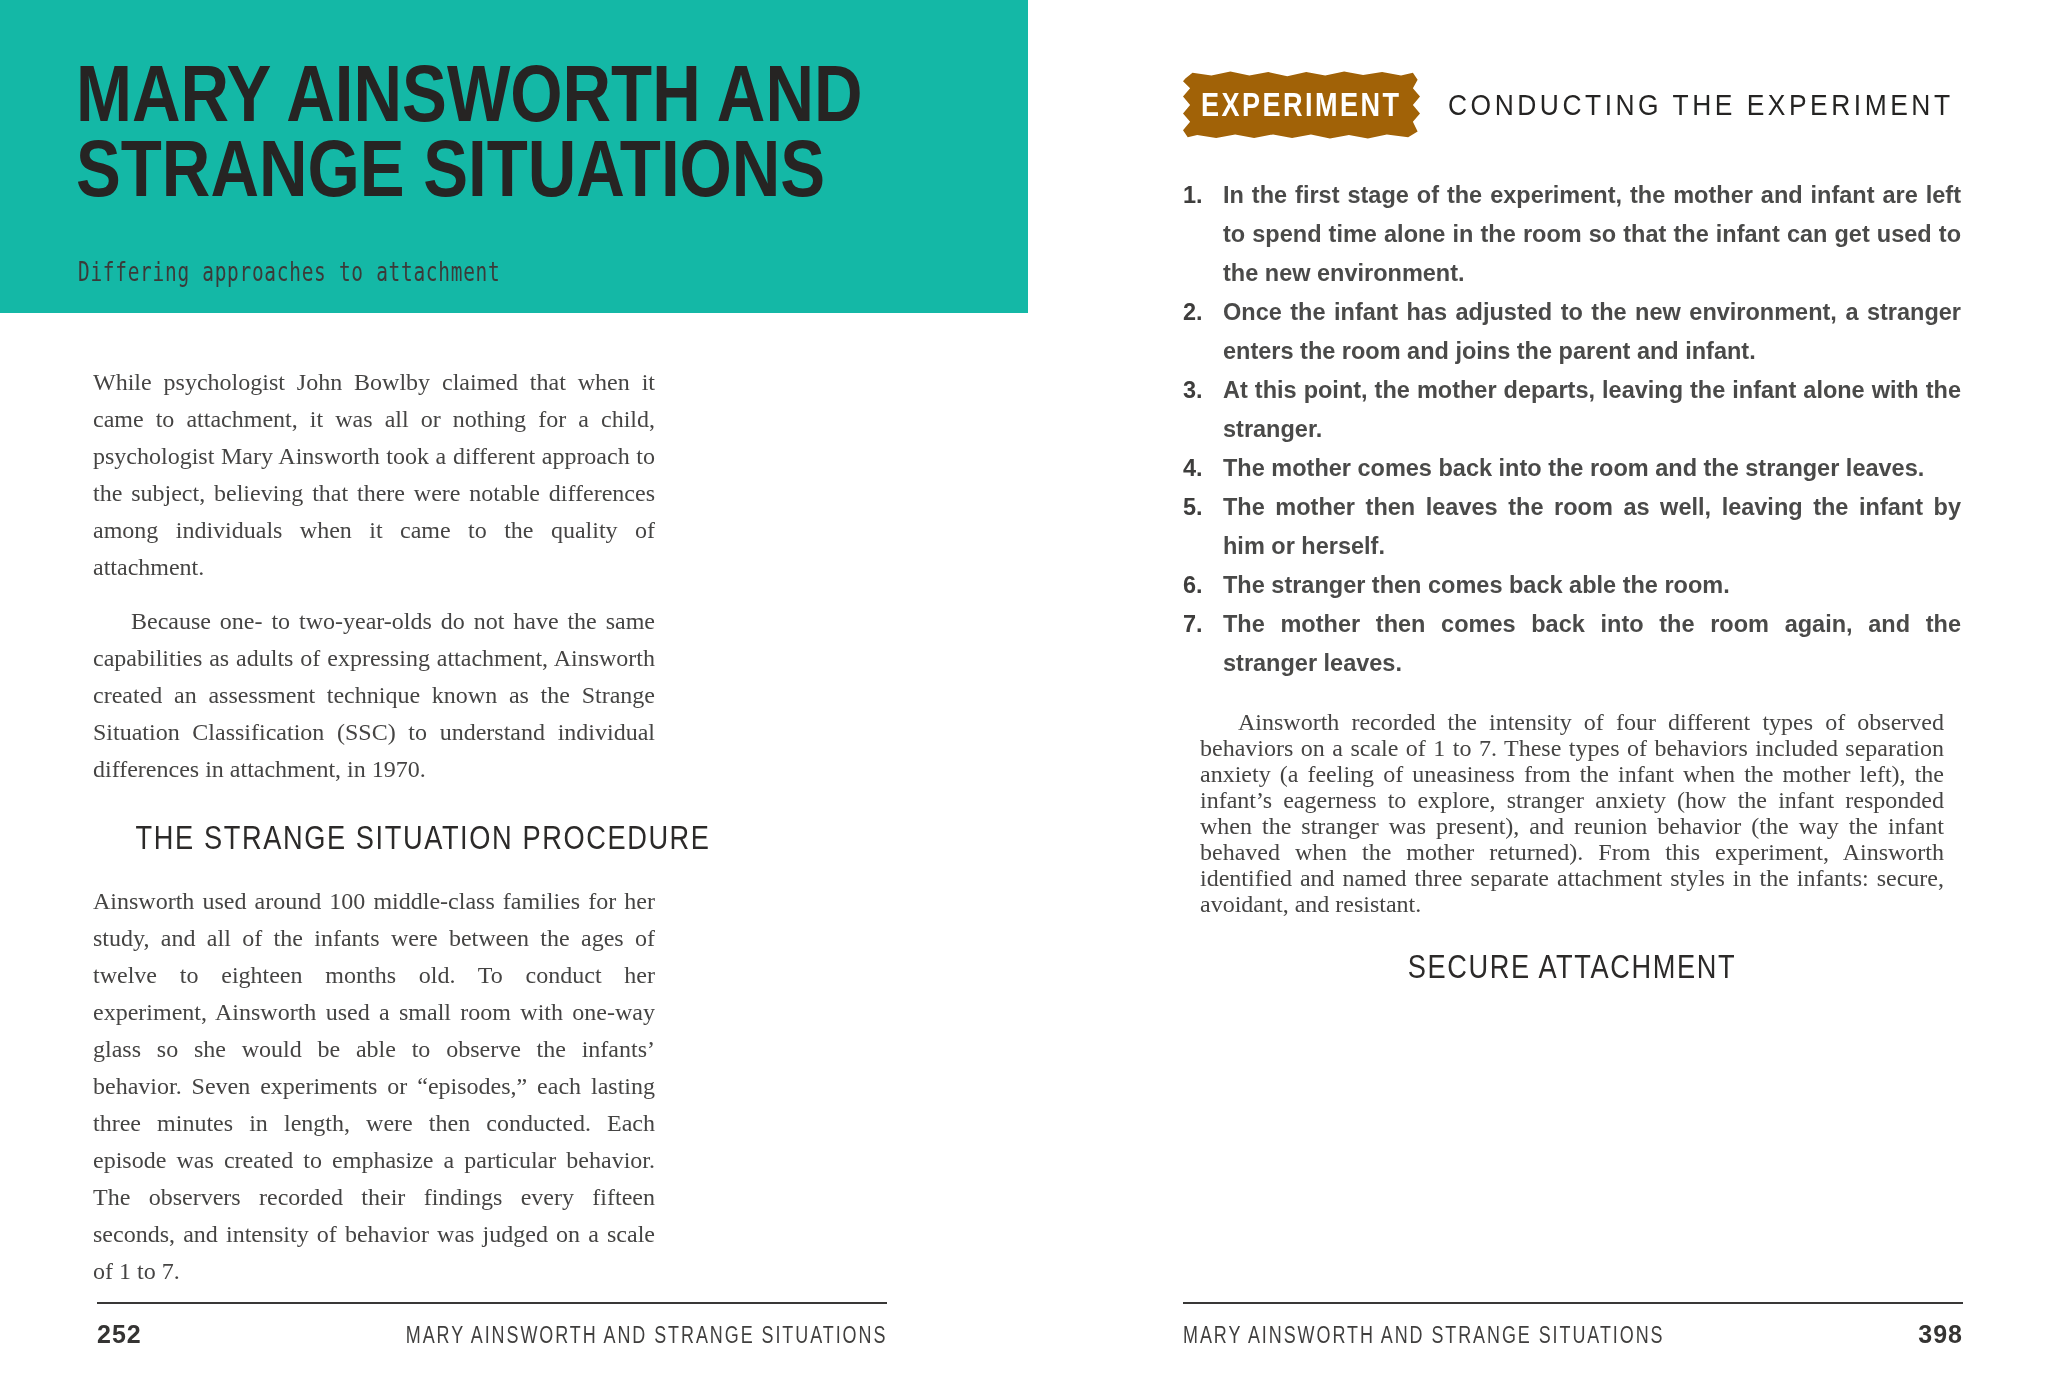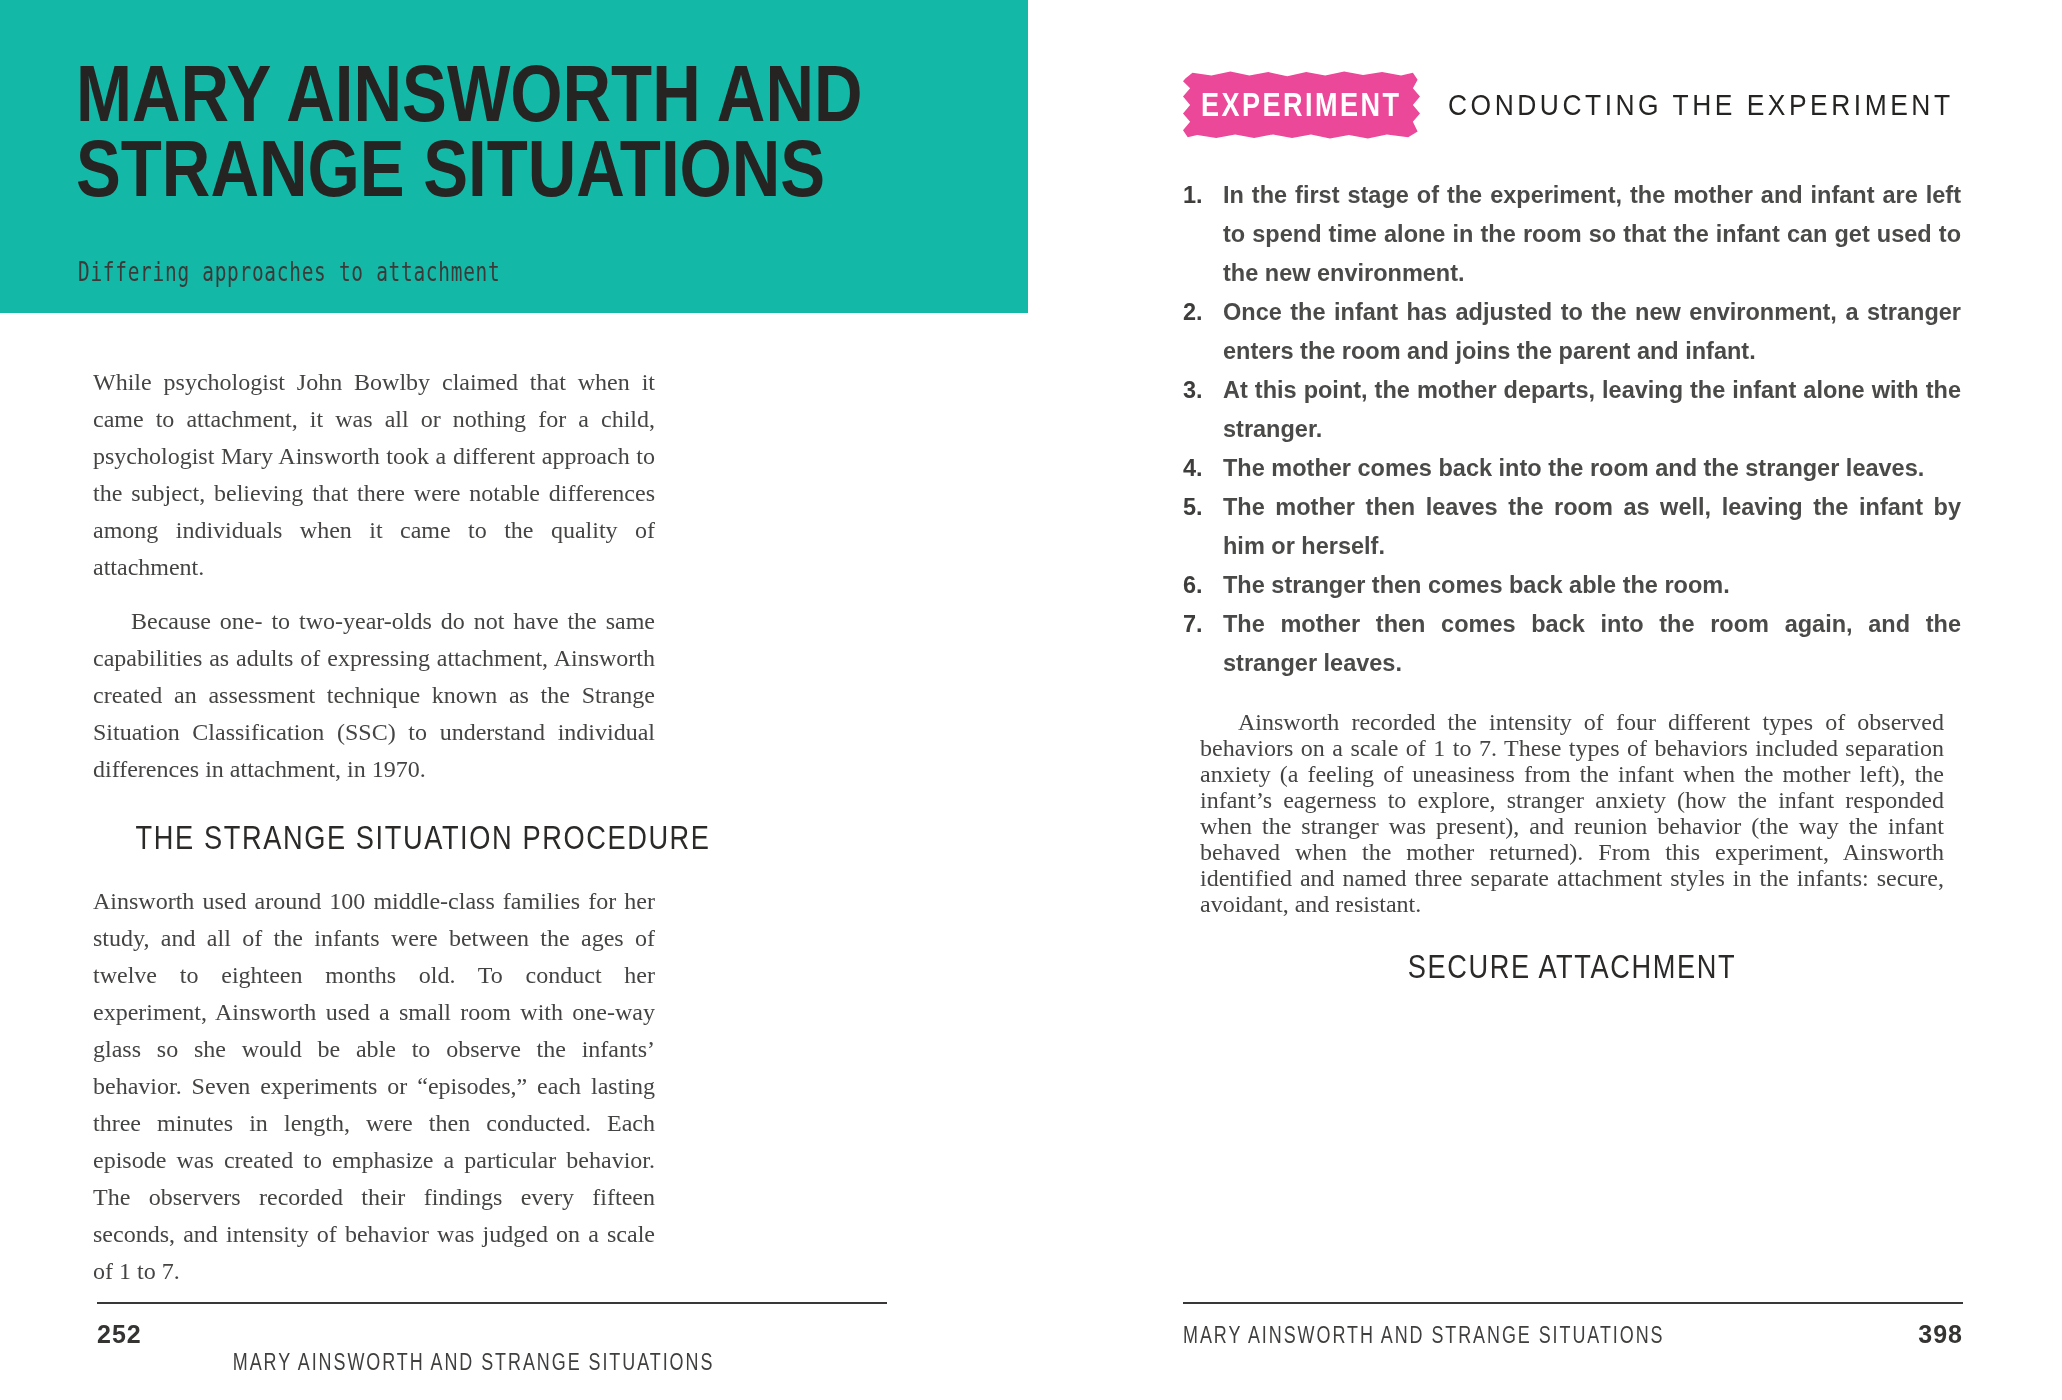--- a/index.html
+++ b/index.html
@@ -37,21 +37,21 @@
   }
   .indent{text-indent:38px;}
   .section-heading{
     font-weight:400;font-size:34px;letter-spacing:2px;color:#2c2a29;
     text-align:center;margin:30px 0 26px;white-space:nowrap;
     transform:scaleX(0.8);transform-origin:center center;
   }
   
   .experiment-row{display:flex;align-items:center;margin:0 0 36px;}
   .experiment-badge{
-    width:237px;height:70px;background:#ec4899;flex-shrink:0;
+    width:237px;height:70px;background:#a16207;flex-shrink:0;
     display:flex;align-items:center;justify-content:center;
     clip-path:polygon(1% 12%,4% 4%,12% 8%,20% 2%,28% 8%,36% 3%,44% 9%,52% 3%,60% 8%,68% 2%,76% 7%,84% 3%,92% 8%,97% 4%,99% 14%,97% 26%,100% 38%,97% 50%,100% 62%,97% 74%,99% 88%,95% 96%,86% 92%,78% 98%,70% 93%,62% 98%,54% 92%,46% 97%,38% 92%,30% 97%,22% 92%,14% 97%,6% 93%,2% 96%,0% 86%,3% 74%,0% 62%,3% 50%,0% 38%,3% 26%,0% 16%);
   }
   .experiment-badge span{
     color:#ffffff;font-weight:700;font-size:33px;letter-spacing:3px;
     white-space:nowrap;transform:scaleX(0.82);
   }
   .conduct-heading{
     margin:0 0 0 28px;font-weight:400;font-size:30px;letter-spacing:4px;
     color:#252423;white-space:nowrap;
@@ -61,21 +61,21 @@
   .steps li{display:flex;font-size:23.5px;line-height:39px;color:#4a4a49;}
   .steps .num{width:40px;flex-shrink:0;font-weight:700;color:#3e3d3c;}
   .steps .step-text{flex:1;text-align:justify;font-weight:bold;}
   .col-right .serif{line-height:26px;}
   
   .page-footer{
     position:absolute;top:1302px;border-top:2px solid #393837;
     display:flex;justify-content:space-between;align-items:baseline;
     padding-top:16px;font-size:23px;color:#403f3e;
   }
-  .footer-left{left:97px;width:790px;flex-direction:column;}
+  .footer-left{left:97px;width:790px;}
   .footer-right{left:1183px;width:780px;}
   .running-title{letter-spacing:2.5px;white-space:nowrap;}
   .footer-left .running-title{transform:scaleX(0.78);transform-origin:right center;}
   .footer-right .running-title{transform:scaleX(0.78);transform-origin:left center;}
   .page-num{font-weight:700;font-size:25px;letter-spacing:1px;color:#353433;}
 </style>
 </head>
 <body>
 
 <section>

